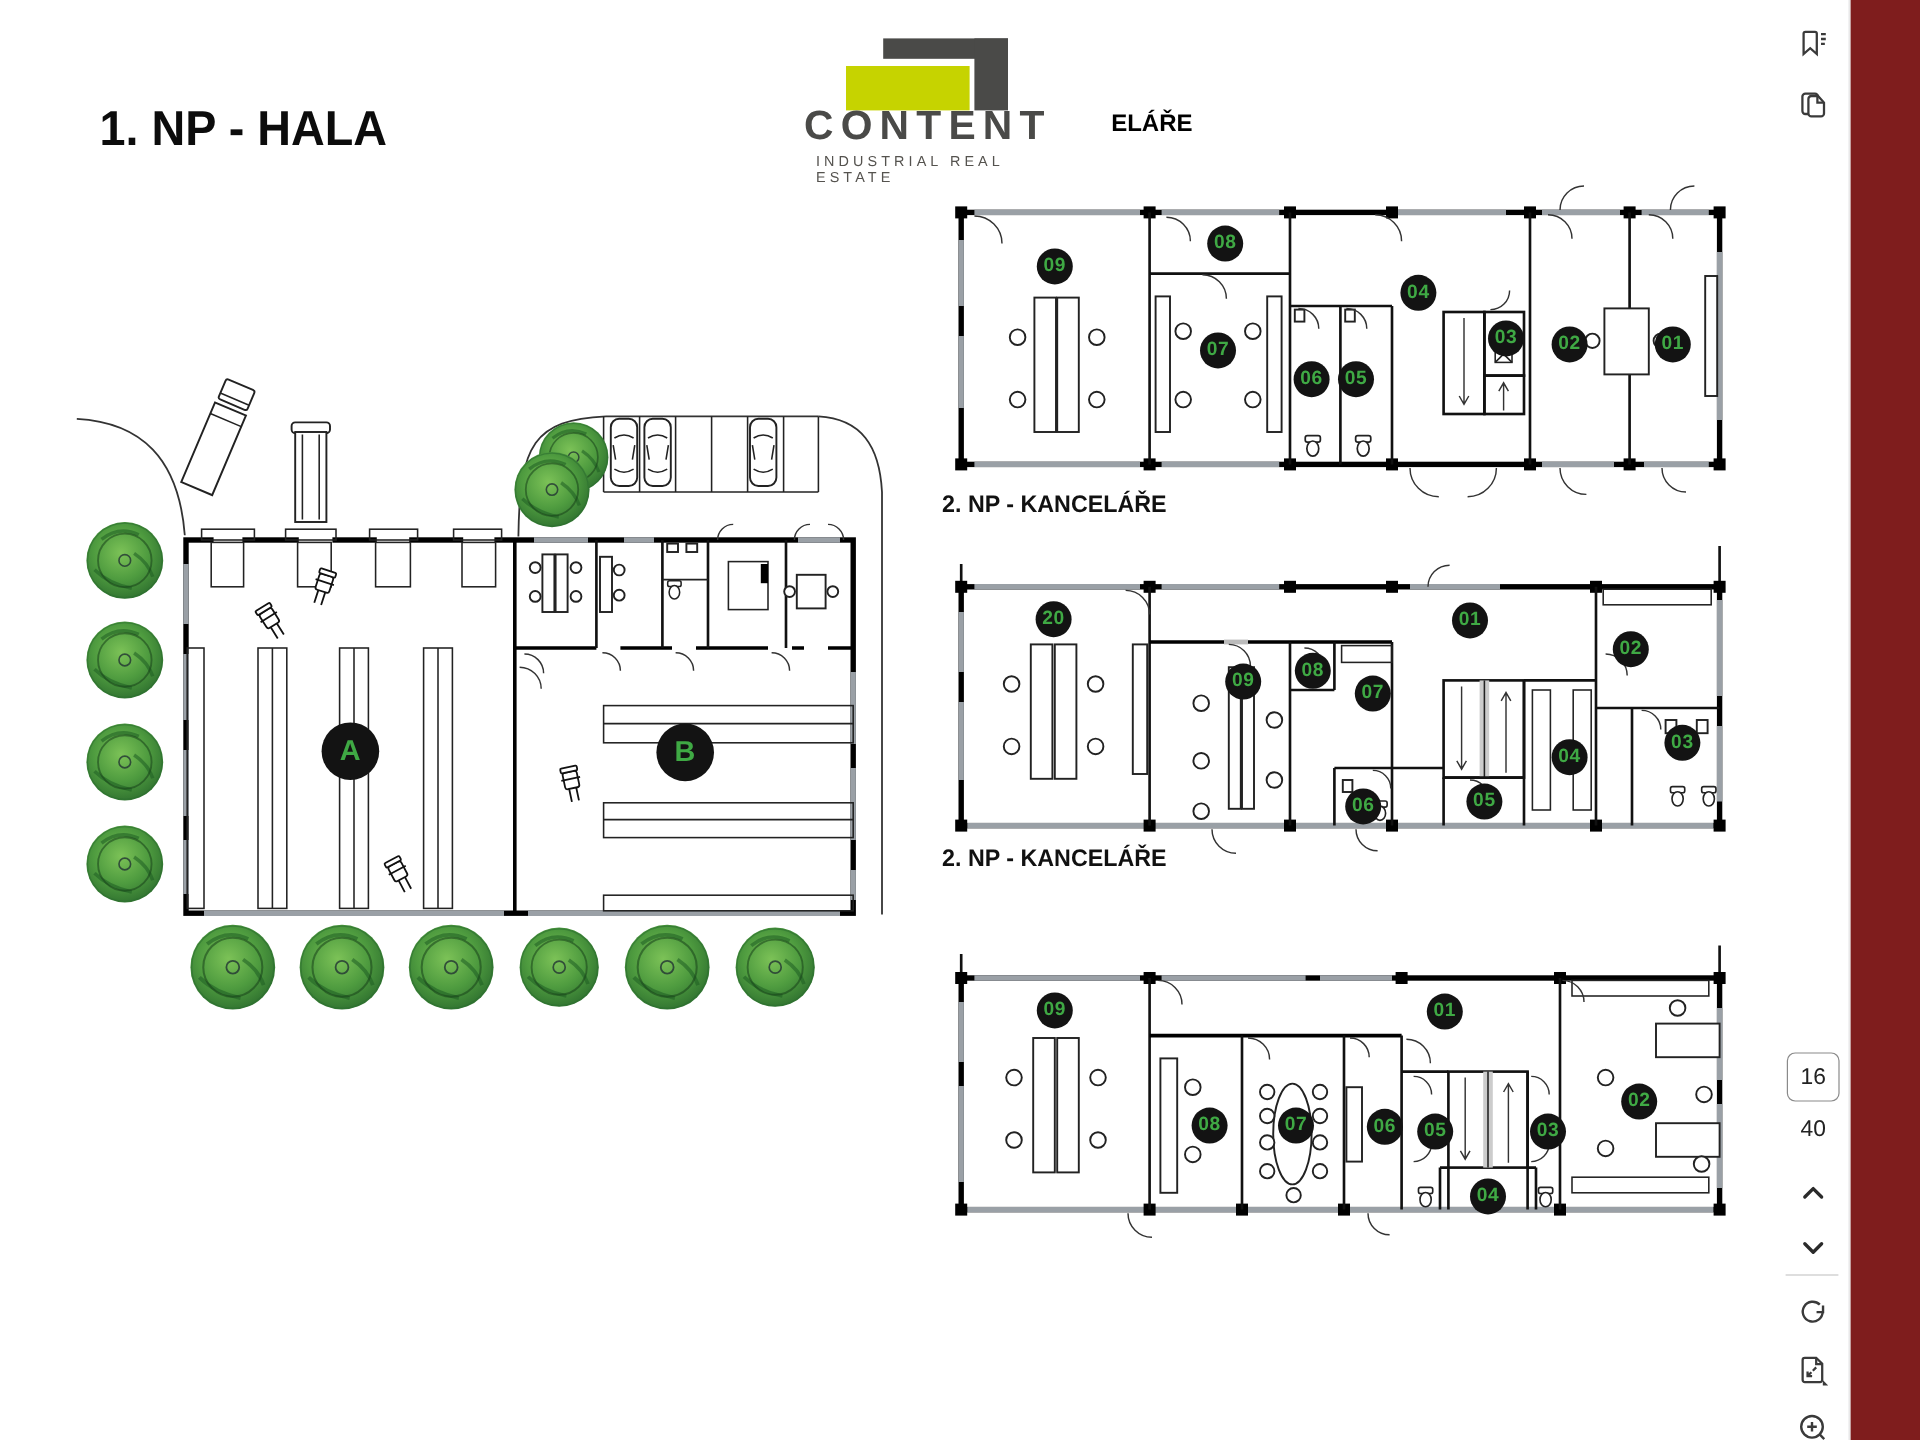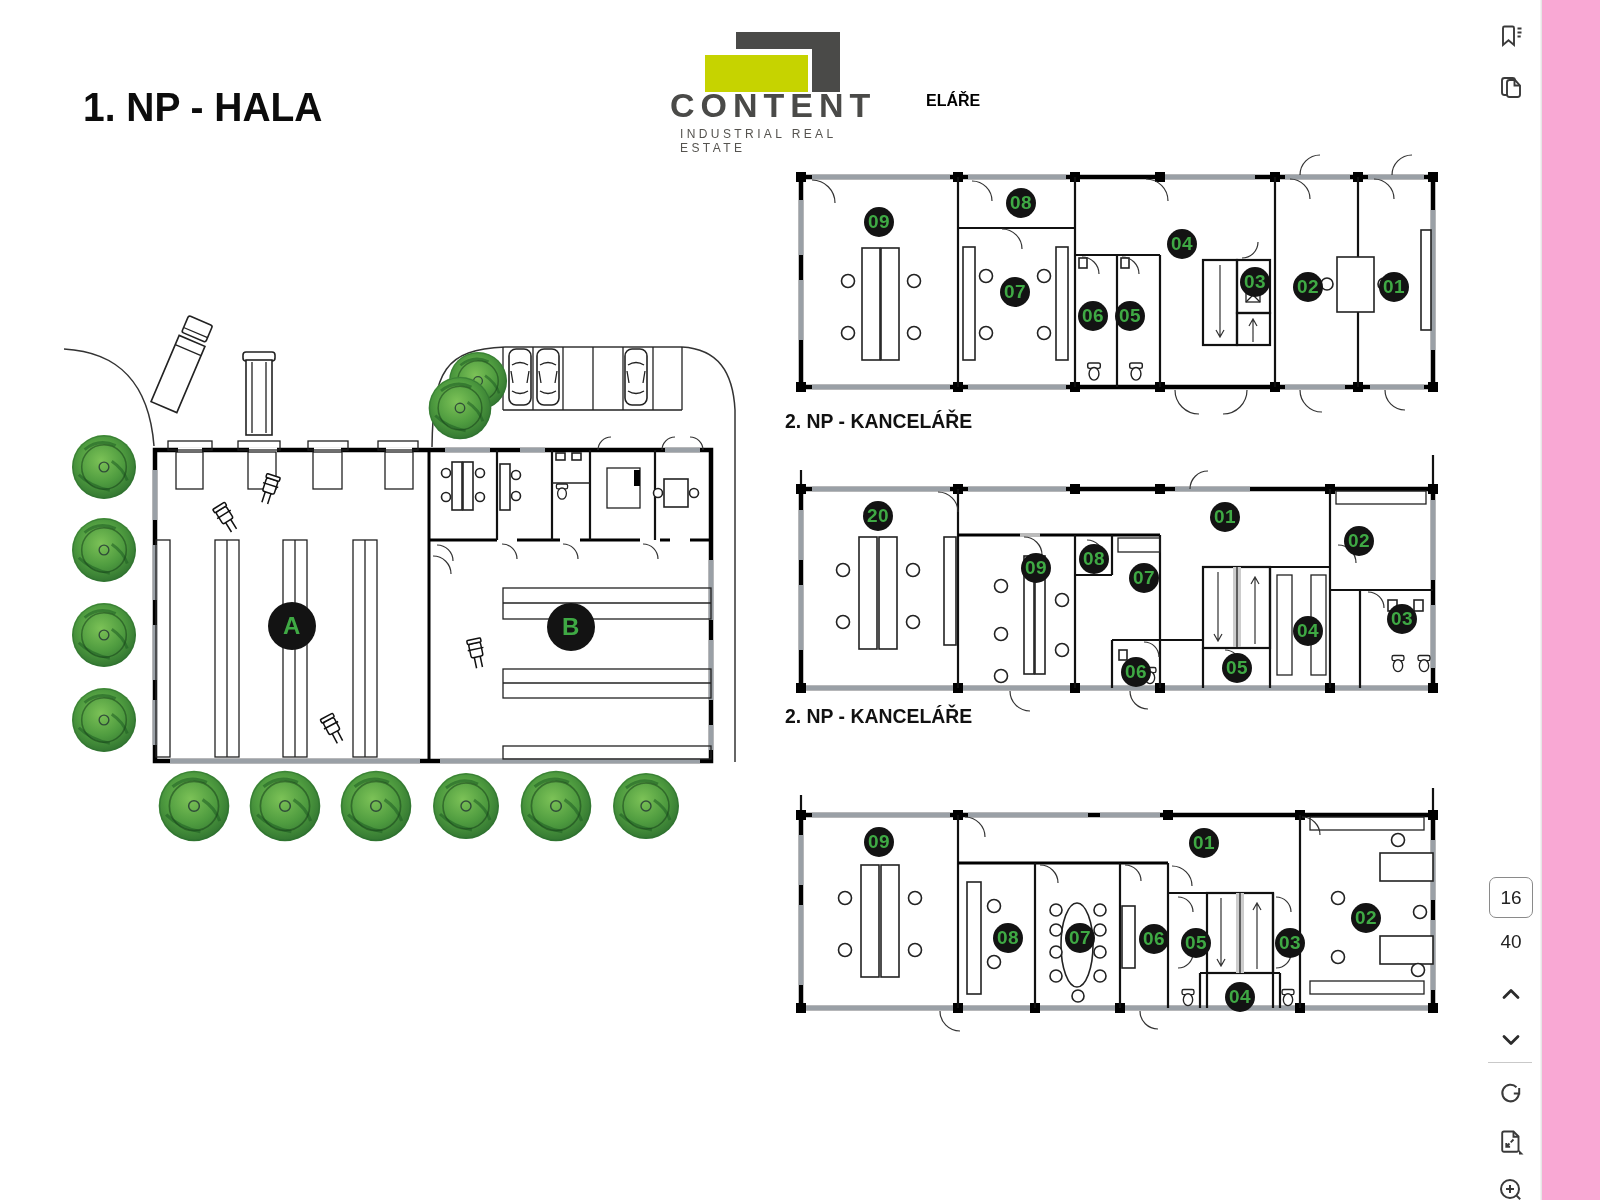--- a/index.html
+++ b/index.html
@@ -1,37 +1,37 @@
 <!DOCTYPE html>
 <html><head>
 <meta charset="utf-8">
 <style>
   html,body{margin:0;padding:0;background:#fff;}
   body{width:1600px;height:1200px;overflow:hidden;font-family:"Liberation Sans",sans-serif;}
-  .stage{position:relative;width:1600px;height:1200px;background:#f9a8d4;}
+  .stage{position:relative;width:1600px;height:1200px;background:#7f1d1d;}
   .content{position:absolute;left:0;top:0;width:1516px;height:1200px;background:#fff;border-right:1px solid #dcdcdc;}
   .art{position:absolute;left:0;top:0;}
 
   
   .page-title{position:absolute;left:83px;top:84px;margin:0;font-size:41px;font-weight:bold;color:#0c0c0c;
     letter-spacing:0;transform:scaleX(.95);transform-origin:left;white-space:nowrap;}
   .plan-label{position:absolute;font-size:20px;font-weight:bold;color:#111;transform:scaleX(.97);transform-origin:left;white-space:nowrap;}
-  .label-fragment{position:absolute;left:926px;top:92px;font-size:16px;font-weight:bold;color:#000;white-space:nowrap;}
+  .label-fragment{position:absolute;left:926px;top:92px;font-size:20px;font-weight:bold;color:#000;white-space:nowrap;}
 
   
   .logo{position:absolute;left:658px;top:26px;width:230px;height:120px;}
   .lm-top{position:absolute;left:78px;top:6px;width:104px;height:17px;background:#4a4a48;}
   .lm-right{position:absolute;left:154px;top:6px;width:28px;height:60px;background:#4a4a48;}
   .lm-lime{position:absolute;left:47px;top:29px;width:103px;height:37px;background:#c6d300;}
   .logo-name{position:absolute;left:12px;top:60px;font-size:34px;font-weight:bold;color:#4a4a48;letter-spacing:6px;}
   .logo-tag{position:absolute;left:22px;top:101px;font-size:12px;color:#55534f;letter-spacing:3.4px;}
 
   
   .badge{position:absolute;width:30px;height:30px;margin:-15px 0 0 -15px;border-radius:50%;
-    background:#131313;color:#3fa944;font-size:19px;font-weight:bold;
+    background:#131313;color:#3fa944;font-size:16px;font-weight:bold;
     display:flex;align-items:center;justify-content:center;letter-spacing:.5px;}
   .badge.big{width:48px;height:48px;margin:-24px 0 0 -24px;font-size:24px;}
 
   
   .gutter{position:absolute;left:1517px;top:0;width:24px;height:1200px;background:#f2f2f3;border-right:1px solid #e6e6e6;}
   .thumb{position:absolute;left:10px;top:865px;width:4px;height:64px;background:#8f8f8f;border-radius:2px;}
   .toolbar{position:absolute;left:1482px;top:0;width:58px;height:1200px;background:#fff;}
   .tb{position:absolute;left:50%;transform:translateX(-50%);width:36px;height:36px;border:none;background:none;
     display:flex;align-items:center;justify-content:center;padding:0;cursor:pointer;}
   .tb svg{display:block;}

